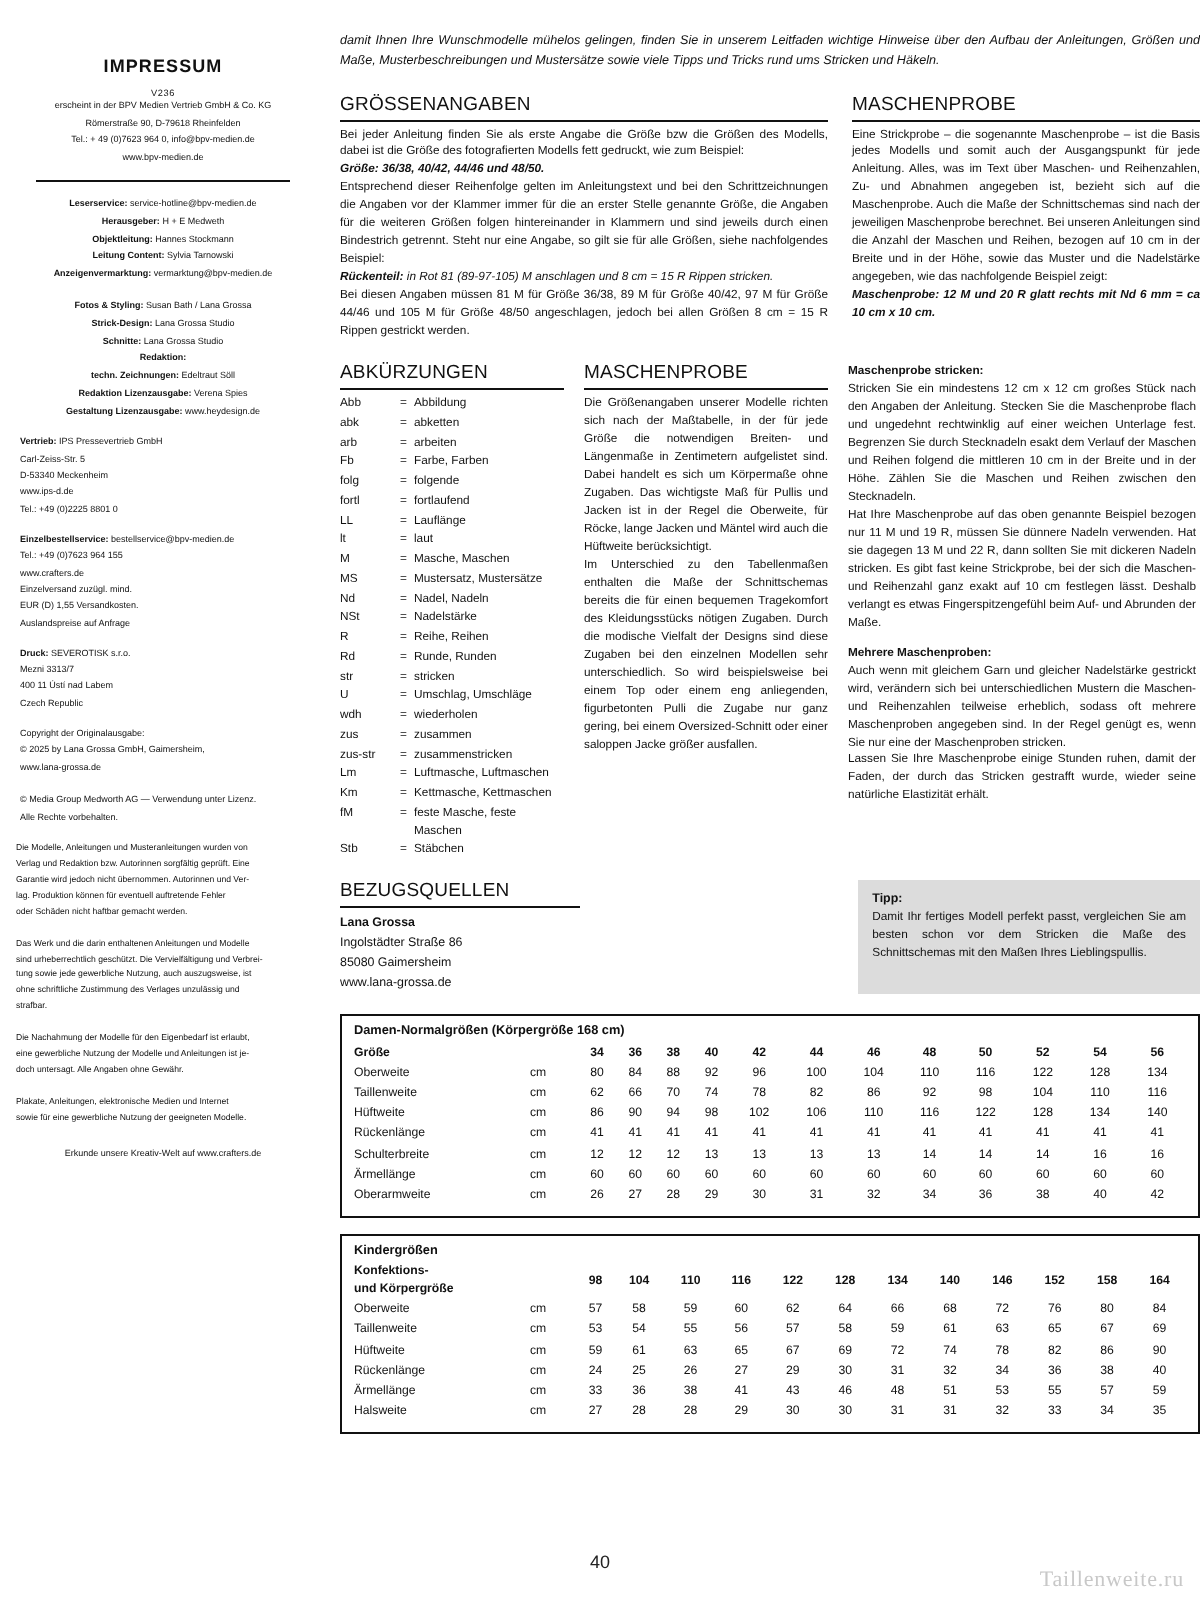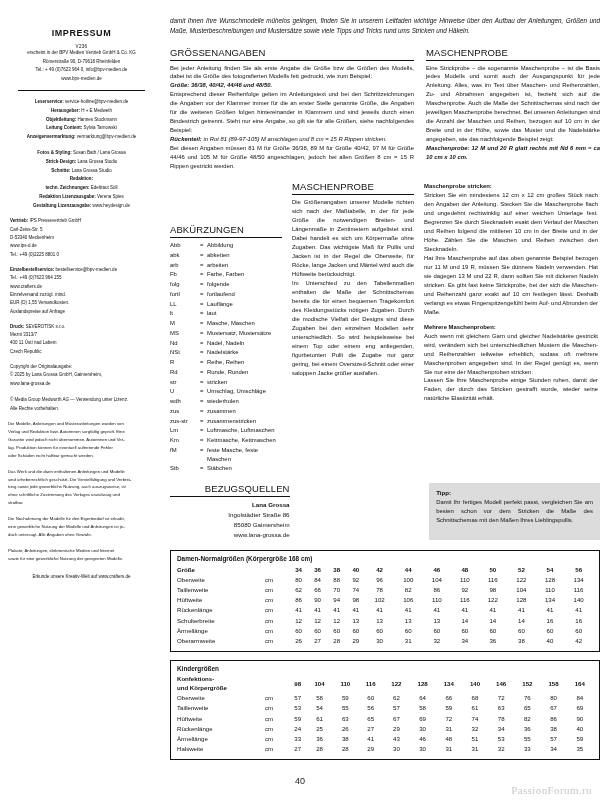--- a/index.html
+++ b/index.html
@@ -67,32 +67,32 @@
   }
   p.body{
     font-size:5.9px;line-height:1.52;margin:0;text-align:justify;
   }
   p.body + p.body{margin-top:0;}
   .it{font-style:italic;}
   .bi{font-style:italic;font-weight:bold;}
   .b{font-weight:bold;}
 
   .cols-mid{display:flex;gap:10px;margin-top:10px;}
-  .col-abk{width:112px;margin-top:43px;}
+  .col-abk{width:112px;}
   .col-mass{width:122px;}
   .col-msp{width:174px;}
 
   table.abk{border-collapse:collapse;font-size:5.9px;width:100%;}
   table.abk td{padding:0 0 .9px 0;vertical-align:top;line-height:1.5;}
   table.abk td.k{width:30px;white-space:nowrap;}
   table.abk td.eq{width:7px;}
 
   
   .cols-src{display:flex;gap:10px;margin-top:9px;}
-  .col-src{width:122px;text-align:right;}
+  .col-src{width:122px;}
   .tippbox{
     width:174px;background:#dcdcdc;padding:6px 7px;box-sizing:border-box;
   }
   .tipp-head{font-size:6.2px;font-weight:bold;margin:0 0 2px 0;}
   .tipp-body{font-size:5.9px;line-height:1.5;margin:0;text-align:justify;}
   .src-name{font-size:6.2px;font-weight:bold;margin:0;line-height:1.6;}
   .src-line{font-size:6.2px;margin:0;line-height:1.6;}
 
   
   .sizetable{
@@ -652,14 +652,14 @@
               <td class="num">34</td>
               <td class="num">35</td>
             </tr>
           </tbody>
       </table>
     </section>
 
   </main>
 
   <div class="pagenum">40</div>
-  <div class="watermark">PassionForum.ru</div>
+  <div class="watermark">Taillenweite.ru</div>
 </div>
 
 </body></html>

